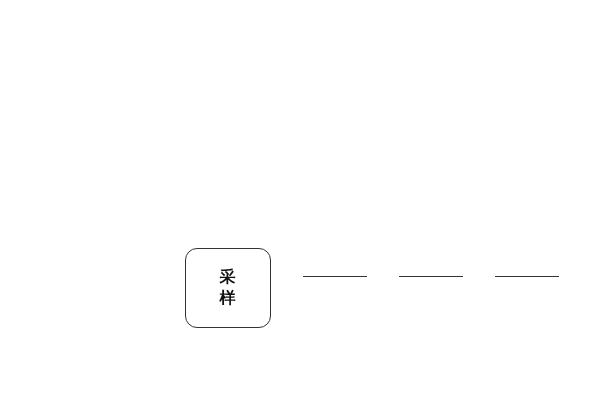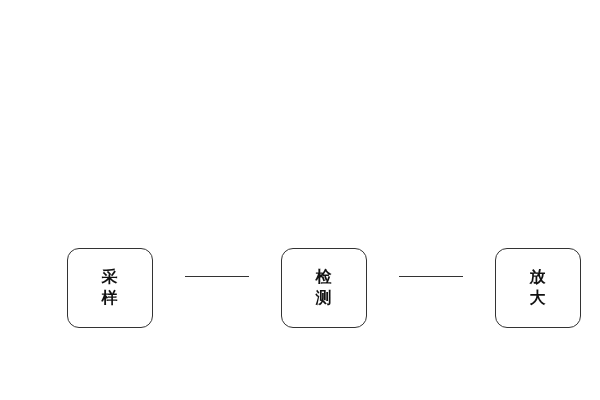--- a/index.html
+++ b/index.html
@@ -54,27 +54,21 @@
 
 <div class="canvas">
   <div class="flow-row">
 
     <div class="flow-node">
       <span>采样</span>
     </div>
 
     <div class="connector"></div>
 
-    <div class="flow-node">
-      <span>检测</span>
-    </div>
 
     <div class="connector"></div>
 
-    <div class="flow-node">
-      <span>放大</span>
-    </div>
 
     <div class="connector"></div>
 
 
   </div>
 </div>
 
 </body></html>

